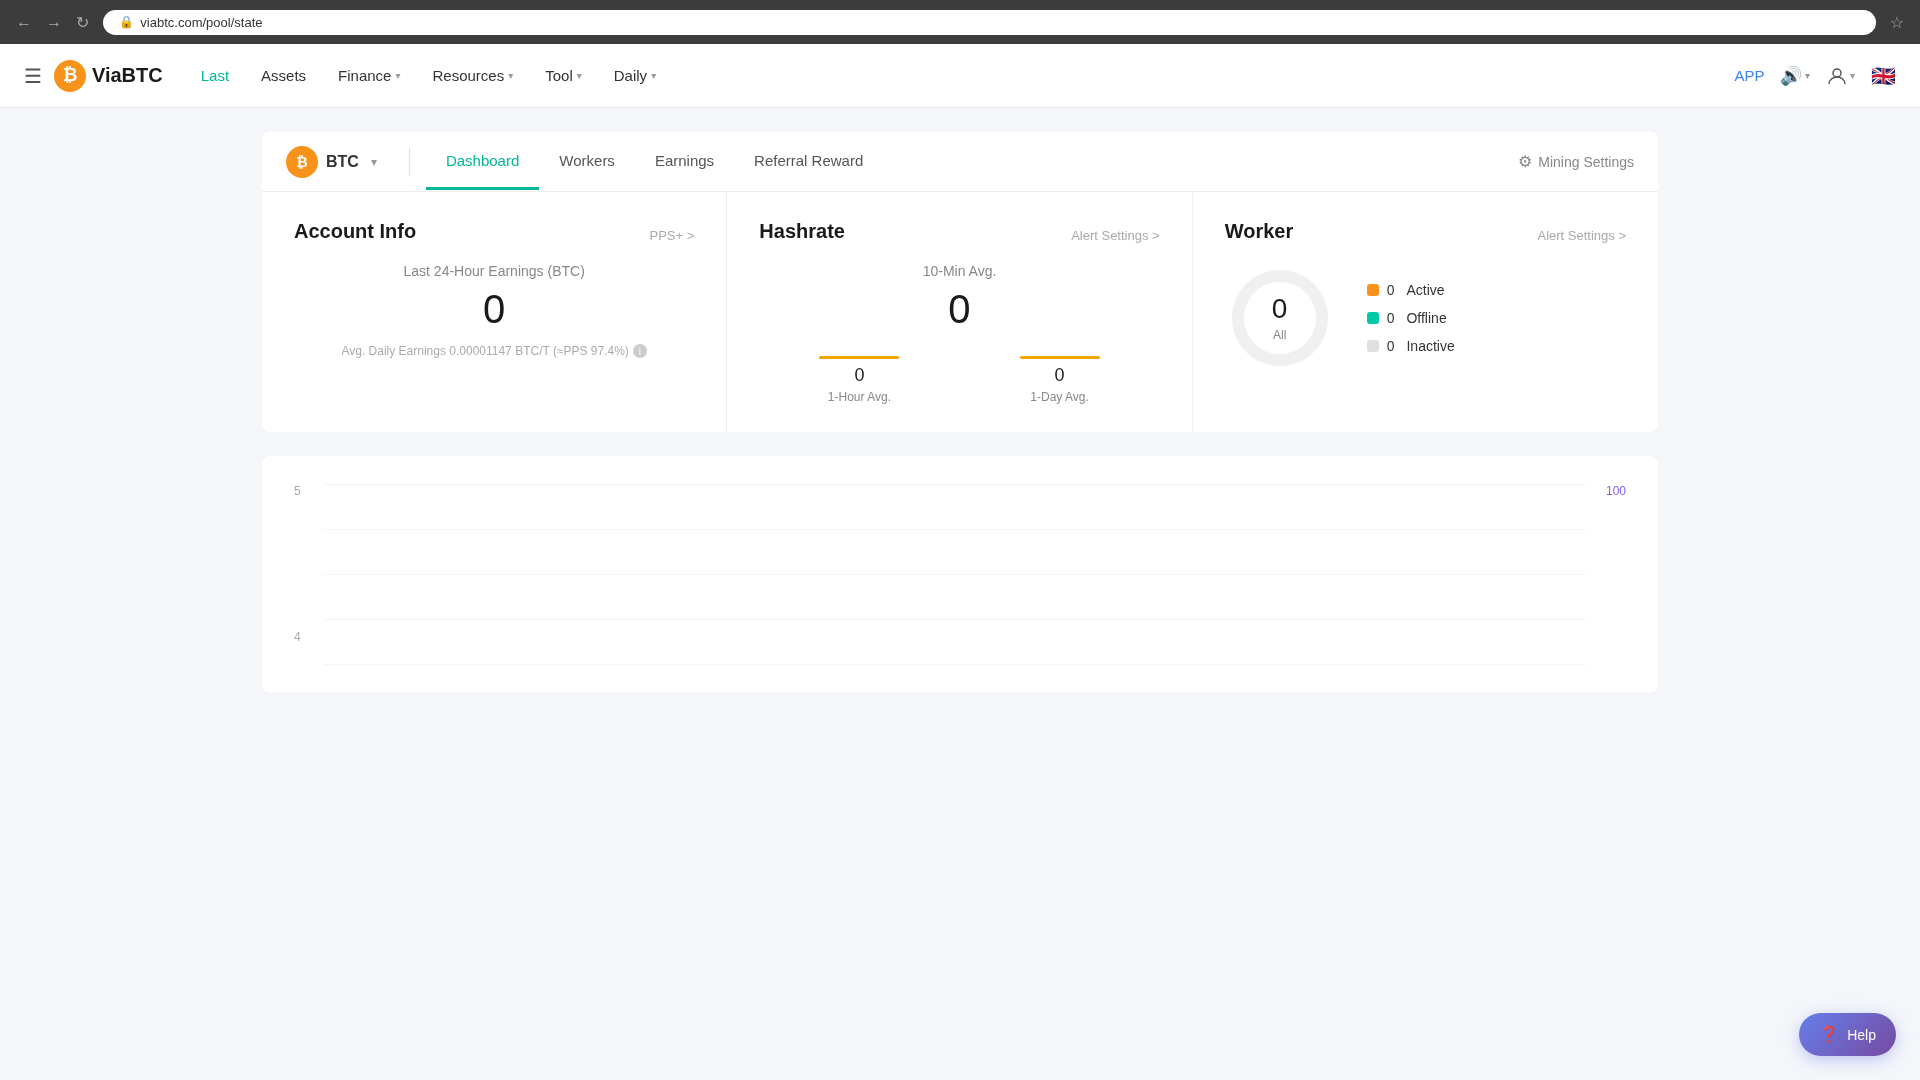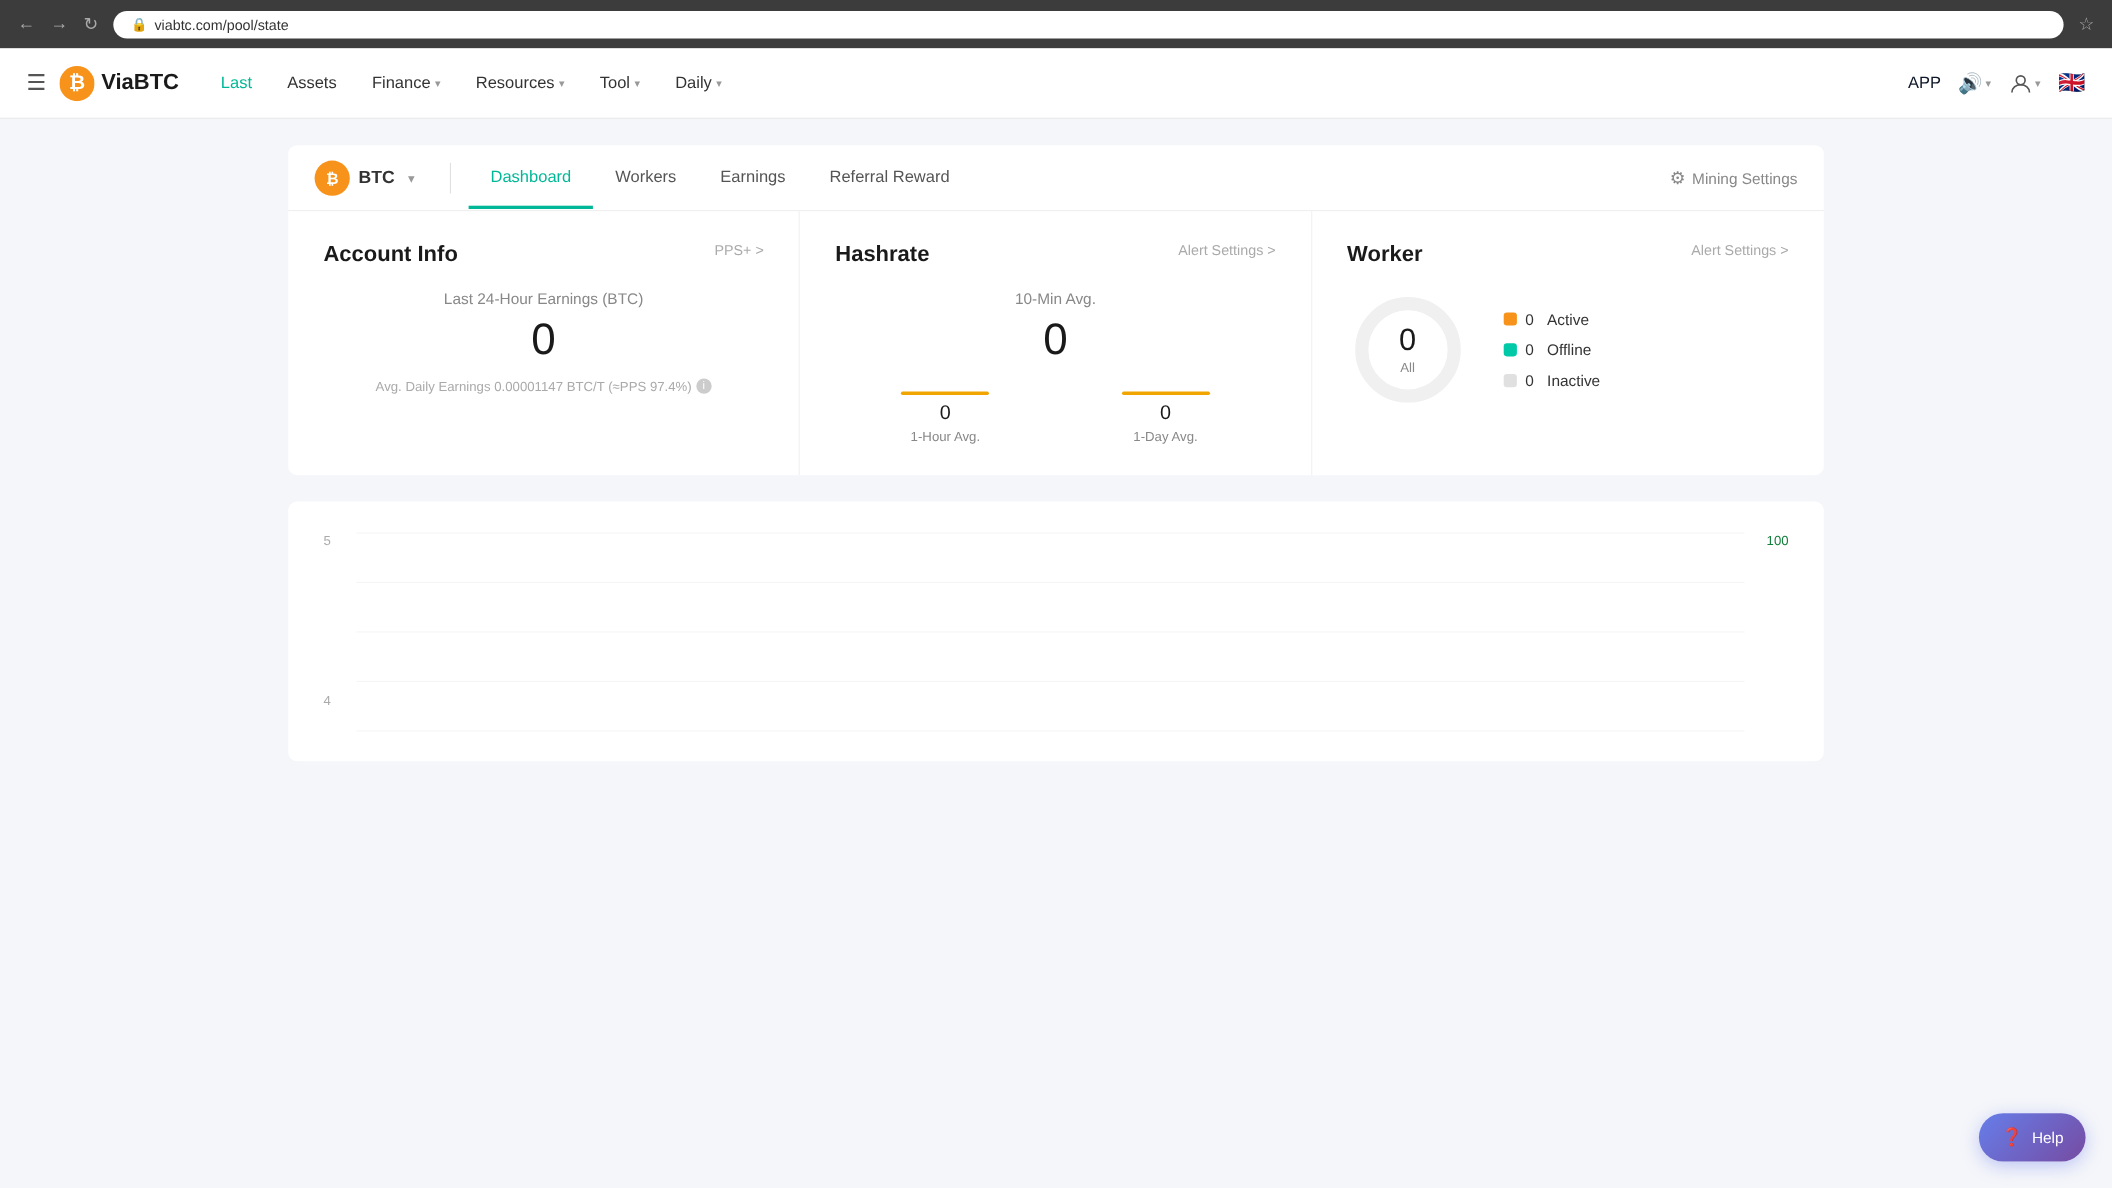--- a/index.html
+++ b/index.html
@@ -52,21 +52,21 @@
       cursor: pointer;
       display: flex;
       align-items: center;
       gap: 4px;
       border-radius: 4px;
       white-space: nowrap;
     }
     .nav-item.active { color: #00b897; }
     .nav-item .chevron { font-size: 10px; color: #999; }
     .nav-right { display: flex; align-items: center; gap: 16px; }
-    .nav-app { font-size: 15px; color: #0f172a; cursor: pointer; font-weight: 500; }
+    .nav-app { font-size: 15px; color: #3b82f6; cursor: pointer; font-weight: 500; }
     .nav-icon-btn { color: #555; cursor: pointer; font-size: 18px; display: flex; align-items: center; gap: 2px; }
     .flag { font-size: 20px; cursor: pointer; }
 
     
     .main-content { padding: 24px 32px; max-width: 1460px; margin: 0 auto; }
 
     
     .sub-header {
       background: #fff;
       border-radius: 8px 8px 0 0;
@@ -102,21 +102,21 @@
       gap: 0;
       background: #fff;
       border-radius: 0 0 8px 8px;
       margin-bottom: 24px;
     }
     .card {
       padding: 28px 32px;
       border-right: 1px solid #f0f0f0;
     }
     .card:last-child { border-right: none; }
-    .card-header { display: flex; align-items: flex-start; justify-content: space-between; margin-bottom: 20px; }
+    .card-header { display: flex; align-items: flex-end; justify-content: space-between; margin-bottom: 20px; }
     .card-title { font-size: 20px; font-weight: 700; color: #1a1a1a; }
     .card-action { font-size: 13px; color: #aaa; cursor: pointer; padding-left: 40px; }
 
     
     .earnings-label { font-size: 14px; color: #888; text-align: center; margin-bottom: 8px; }
     .earnings-value { font-size: 40px; font-weight: 300; color: #1a1a1a; text-align: center; margin-bottom: 12px; }
     .avg-daily { font-size: 12px; color: #aaa; text-align: center; margin-bottom: 20px; display: flex; align-items: center; justify-content: center; gap: 4px; }
     .info-icon { width: 14px; height: 14px; border-radius: 50%; background: #ccc; color: #fff; font-size: 10px; display: inline-flex; align-items: center; justify-content: center; cursor: pointer; }
     .balance-row { display: flex; justify-content: space-around; }
     .balance-item { text-align: center; }
@@ -163,21 +163,21 @@
       padding: 10px 20px;
       font-size: 14px;
       color: #888;
       cursor: pointer;
       border-bottom: 3px solid transparent;
       margin-bottom: -1px;
     }
     .chart-tab.active { color: #00b897; border-bottom-color: #00b897; }
     .chart-area { position: relative; height: 180px; }
     .chart-y-left { position: absolute; left: 0; top: 0; bottom: 0; display: flex; flex-direction: column; justify-content: space-between; font-size: 12px; color: #aaa; padding-bottom: 20px; }
-    .chart-y-right { position: absolute; right: 0; top: 0; bottom: 0; display: flex; flex-direction: column; justify-content: space-between; font-size: 12px; color: #15803d; padding-bottom: 20px; }
+    .chart-y-right { position: absolute; right: 0; top: 0; bottom: 0; display: flex; flex-direction: column; justify-content: space-between; font-size: 12px; color: #8b5cf6; padding-bottom: 20px; }
     .chart-grid { margin-left: 30px; margin-right: 40px; height: 100%; position: relative; }
     .grid-line { position: absolute; left: 0; right: 0; height: 1px; background: #f5f5f5; }
 
     
     .help-btn {
       position: fixed;
       bottom: 24px;
       right: 24px;
       background: linear-gradient(135deg, #667eea 0%, #764ba2 100%);
       color: #fff;

